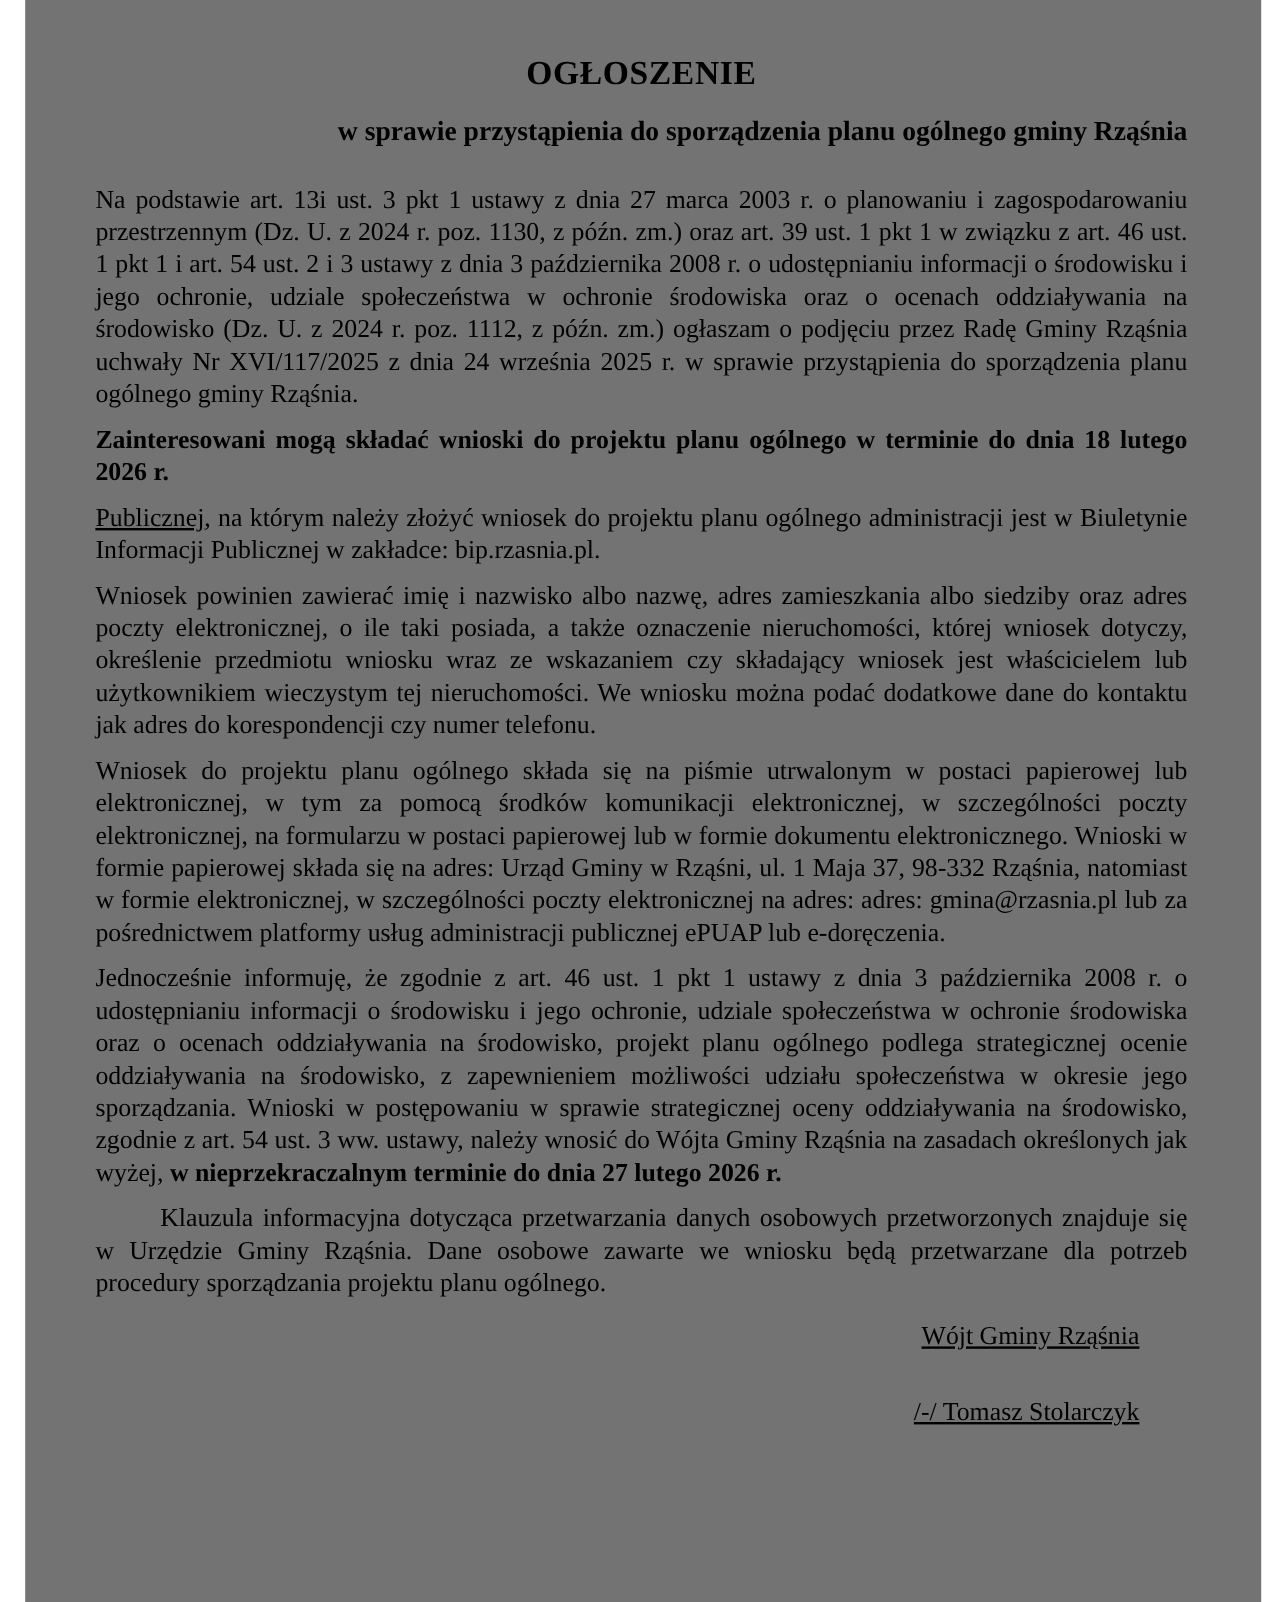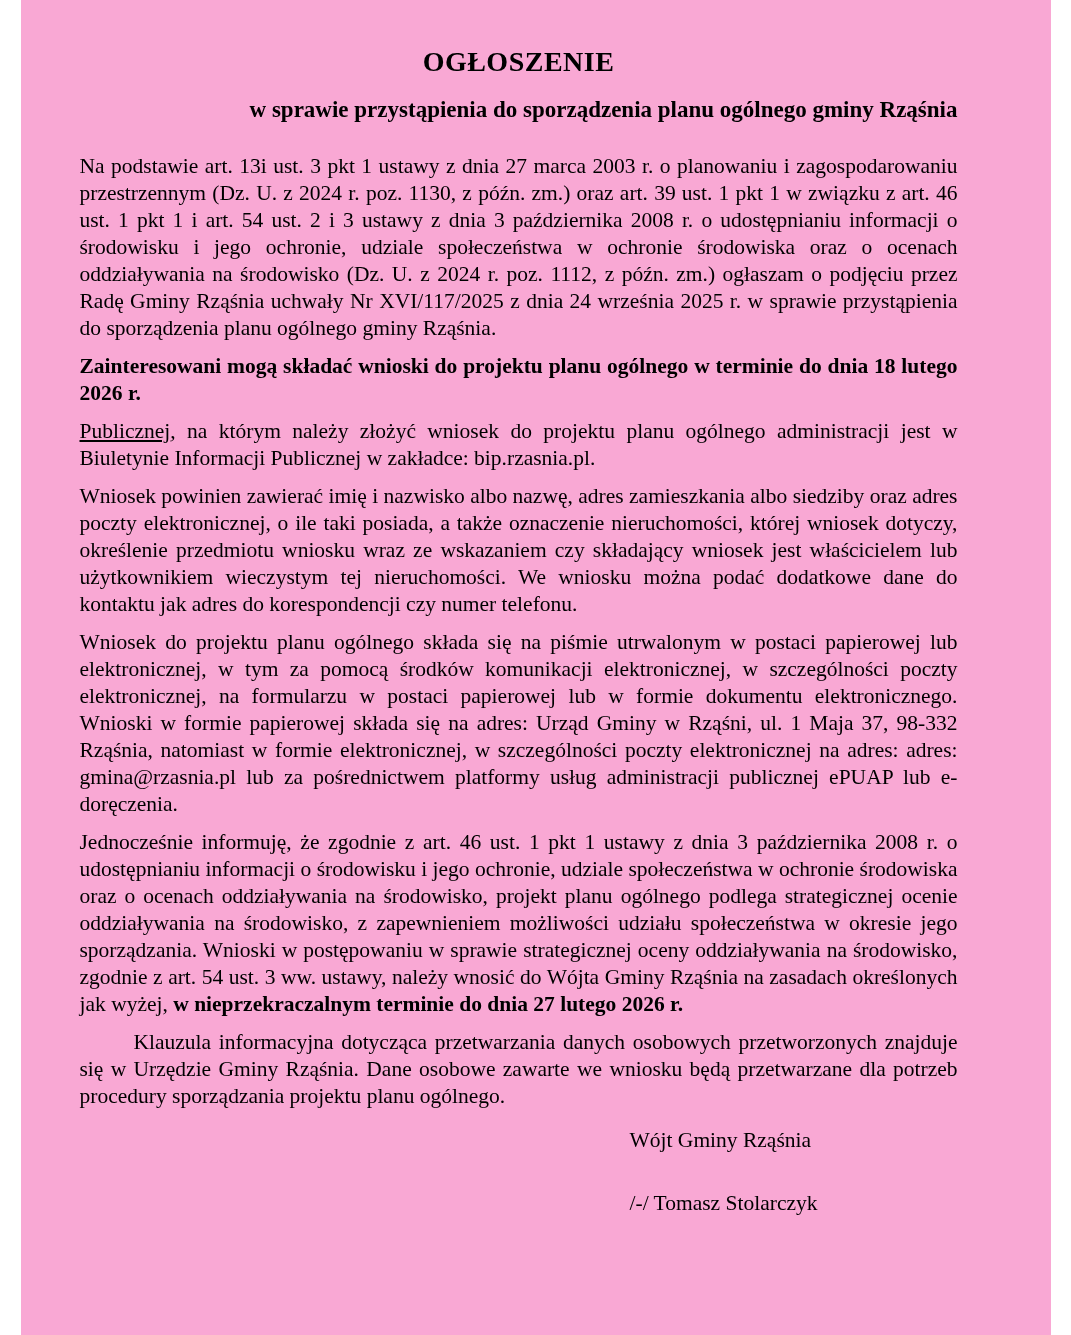--- a/index.html
+++ b/index.html
@@ -5,25 +5,25 @@
   html, body {
     margin: 0;
     padding: 0;
     background: #ffffff;
   }
   .page {
     position: relative;
     width: 1030px;
     height: 1335px;
     margin: 0 auto;
-    background: #f9a8d4;
+    background: #737373;
     color: #000000;
     font-family: "Liberation Serif", "DejaVu Serif", serif;
     box-sizing: border-box;
-    padding: 46px 93px 0 59px;
+    padding: 46px 61px 0 59px;
     overflow: hidden;
   }
   .title {
     font-size: 28px;
     line-height: 32px;
     font-weight: bold;
     text-align: center;
     margin: 0 0 18px 0;
     letter-spacing: 0.5px;
   }
@@ -48,23 +48,24 @@
   }
   .bold-run {
     font-weight: bold;
   }
   p.indent-first {
     text-indent: 54px;
   }
   .signature-block {
     width: 320px;
     margin: 17px 0 0 550px;
-    text-align: left;
+    text-align: right;
     font-size: 21.5px;
     line-height: 27px;
+    text-decoration: underline;
   }
   .signature-name {
     margin-top: 36px;
   }
 </style>
 </head>
 <body>
 
 <div class="page">
 

